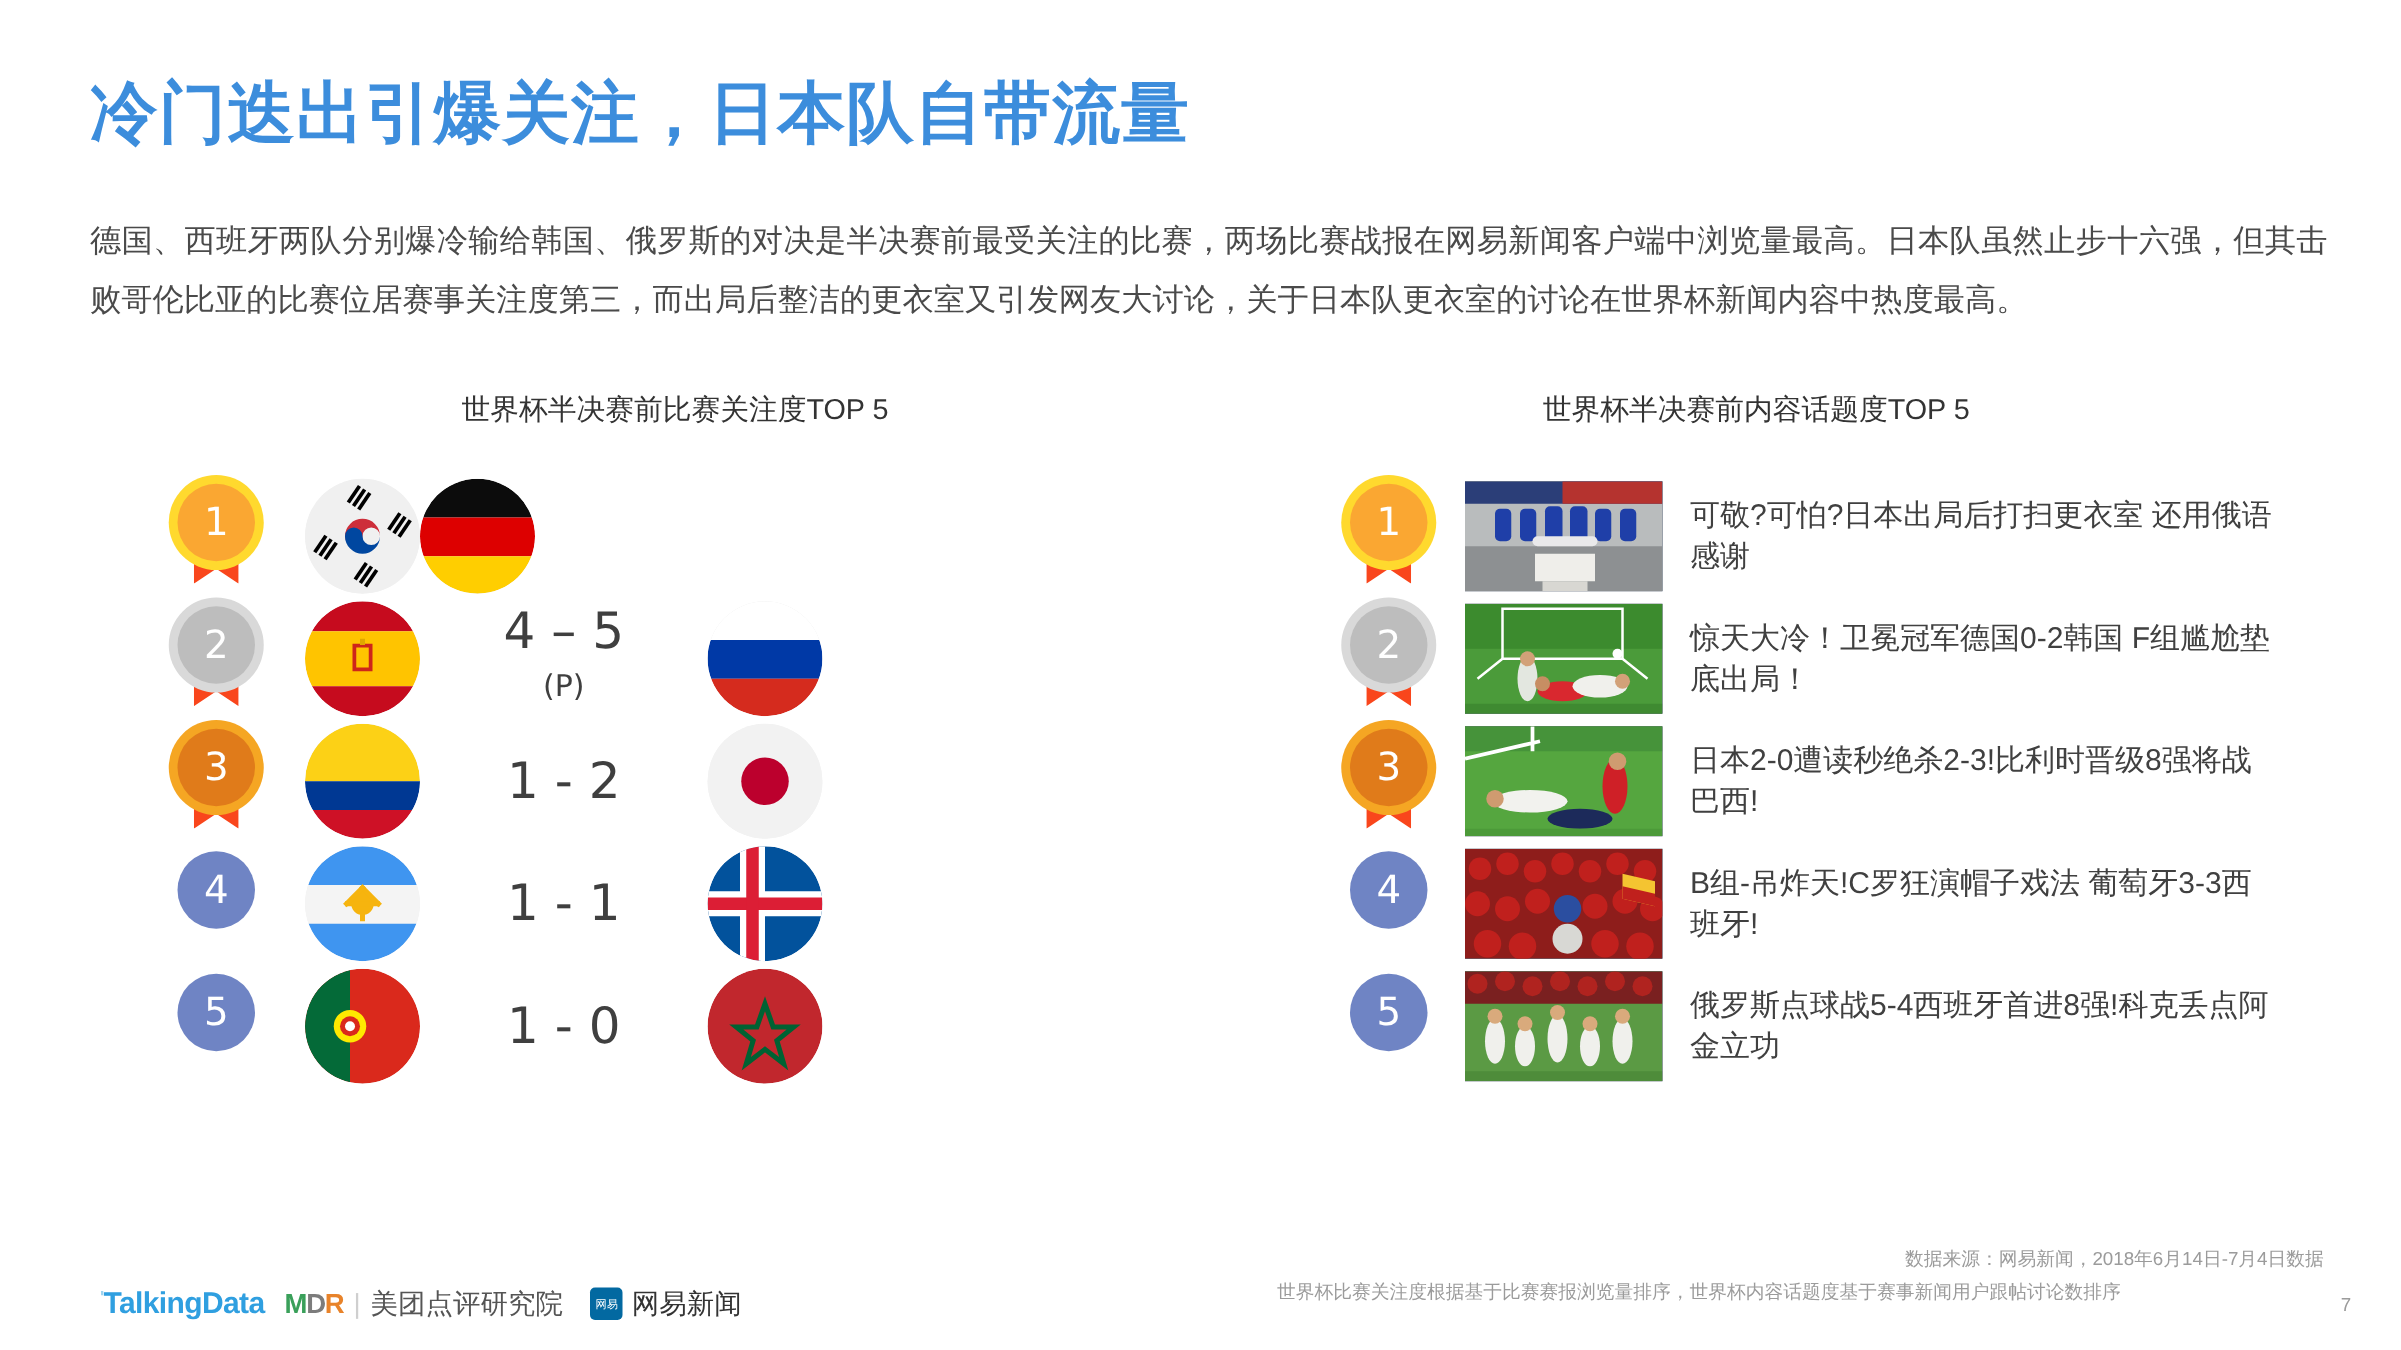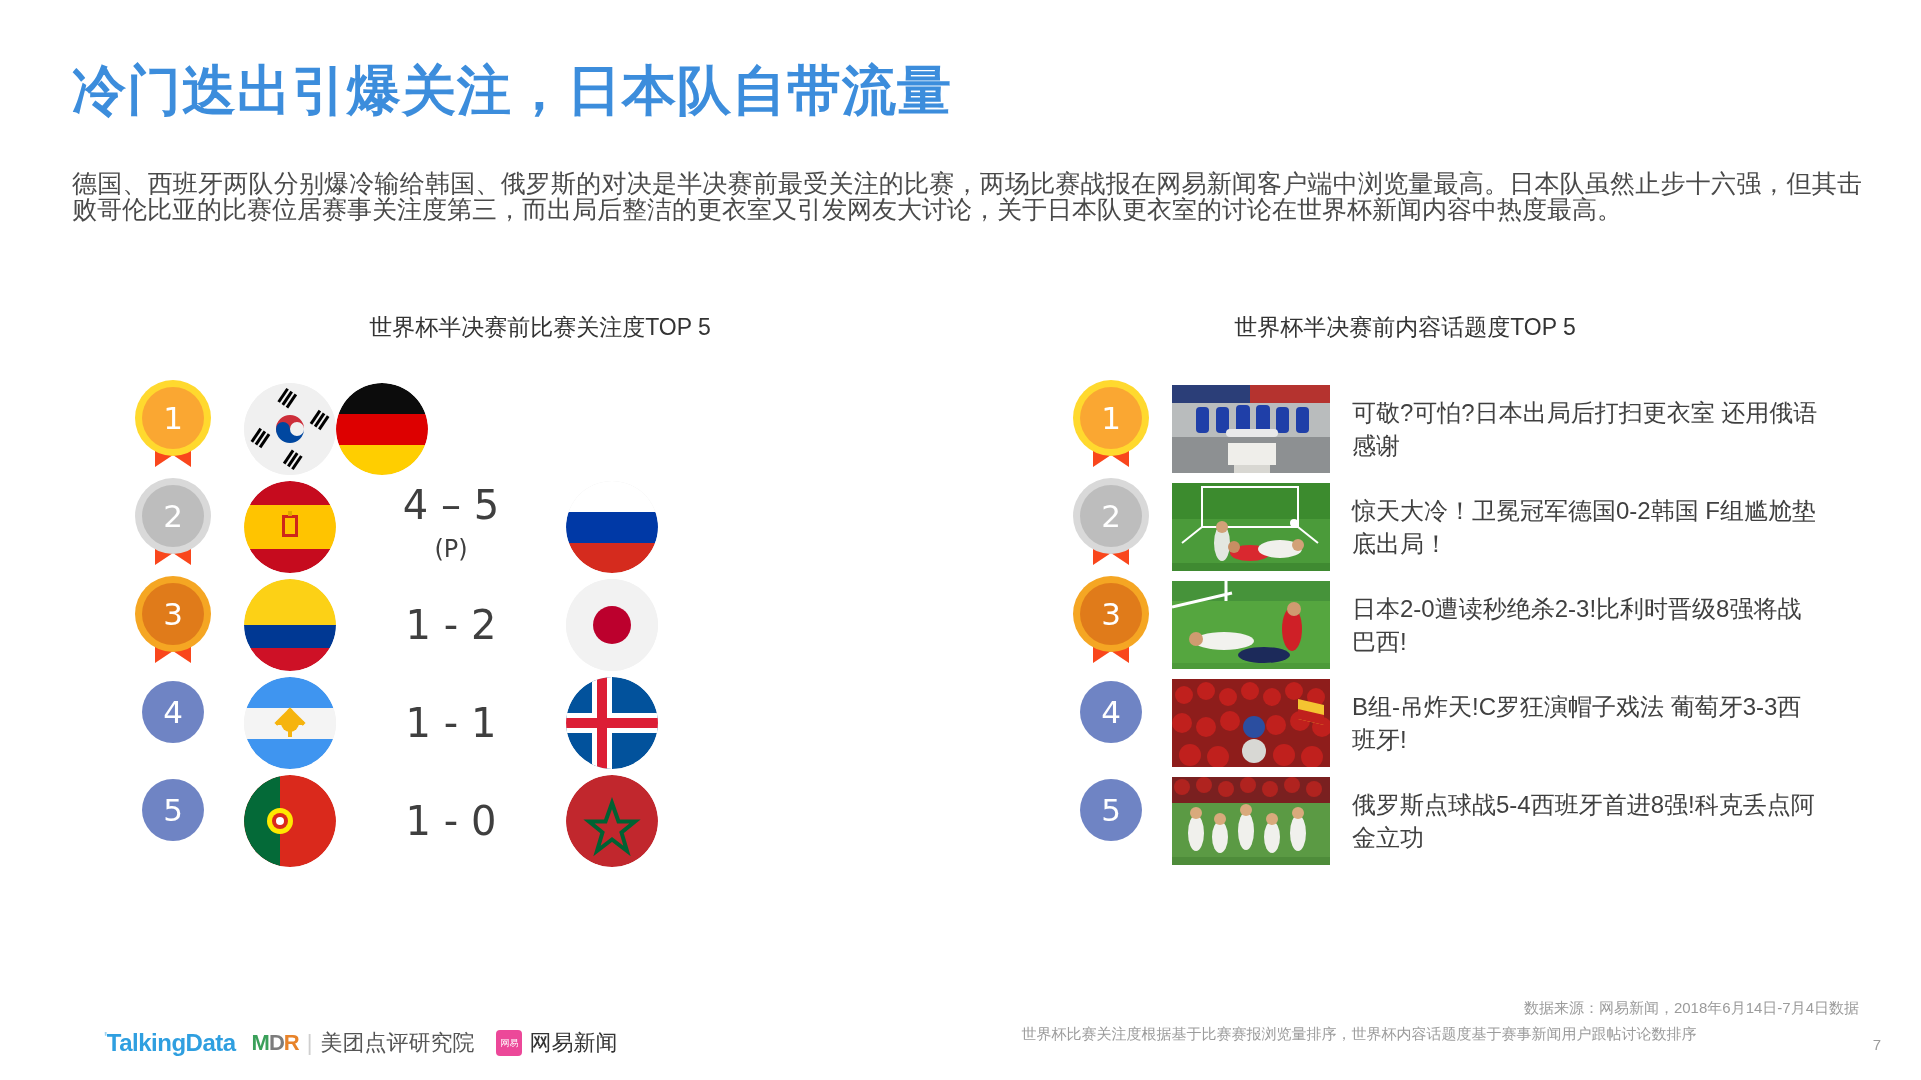--- a/index.html
+++ b/index.html
@@ -13,21 +13,21 @@
   .slide{position:absolute;left:0;top:0;width:1921px;height:908px;}
 
   
   .page-title{
     position:absolute;left:72px;top:55px;
     font-size:54px;font-weight:bold;letter-spacing:1px;
     color:#3c8ddc;white-space:nowrap;
   }
   .lead{
     position:absolute;left:72px;top:170px;width:1790px;
-    font-size:25px;line-height:26px;color:#4a4a4a;
+    font-size:25px;line-height:47px;color:#4a4a4a;
     text-align:justify;
   }
 
   
   .sec-title{
     position:absolute;top:312px;
     font-size:23px;font-weight:normal;color:#333333;
     text-align:center;white-space:nowrap;
   }
   .sec-title.left{left:180px;width:720px;}
@@ -91,33 +91,33 @@
     position:absolute;right:62px;top:995px;width:1000px;
     text-align:right;font-size:15px;line-height:26px;color:#9b9b9b;
   }
   .source .l2{display:block;text-align:center;}
   .page-no{
     position:absolute;right:40px;top:1036px;
     font-size:15px;color:#9b9b9b;
   }
   .brandbar{
     position:absolute;left:80px;top:1028px;
-    display:flex;align-items:center;margin-left:24px;
+    display:flex;align-items:center;
   }
   .bd-td{font-size:24px;font-weight:bold;color:#2f9fe0;letter-spacing:-0.5px;}
   .bd-td .dot{color:#9ed3f0;font-size:14px;vertical-align:top;}
   .bd-mdr{margin-left:16px;font-size:22px;font-weight:bold;letter-spacing:-1px;}
   .bd-mdr .m{color:#3aa05a;}
   .bd-mdr .d{color:#7c7c7c;}
   .bd-mdr .r{color:#e8832a;}
   .bd-sep{margin:0 8px;color:#cfcfcf;font-size:22px;}
   .bd-mt{font-size:22px;color:#555555;}
   .bd-nt{margin-left:22px;display:flex;align-items:center;}
   .bd-nt .sq{
-    width:26px;height:26px;background:#ec4899;border-radius:4px;
+    width:26px;height:26px;background:#0369a1;border-radius:4px;
     display:flex;align-items:center;justify-content:center;
     color:#fff;font-size:9px;line-height:9px;text-align:center;
   }
   .bd-nt .tx{margin-left:7px;font-size:22px;color:#333333;}
 </style>
 </head>
 <body>
 
 <div class="slide">
 

